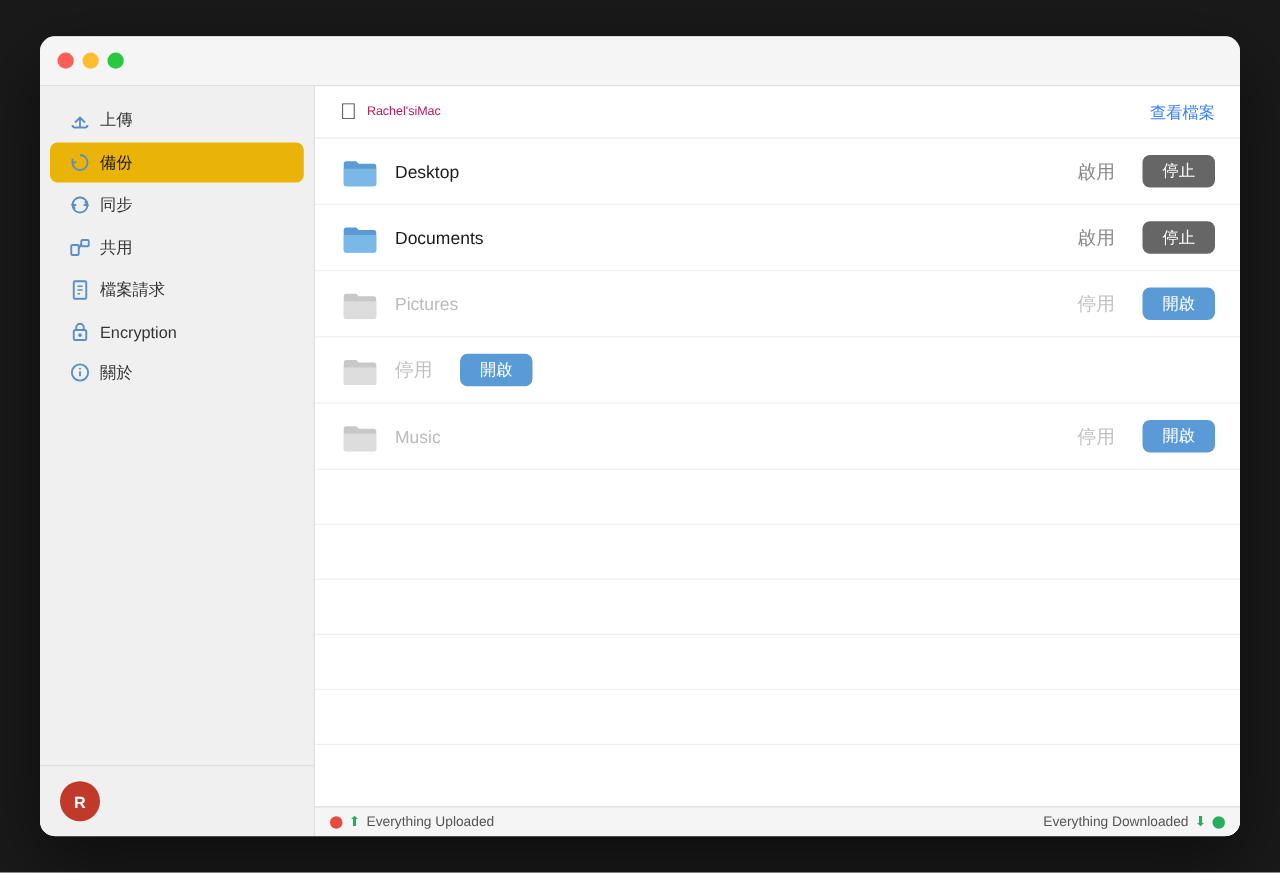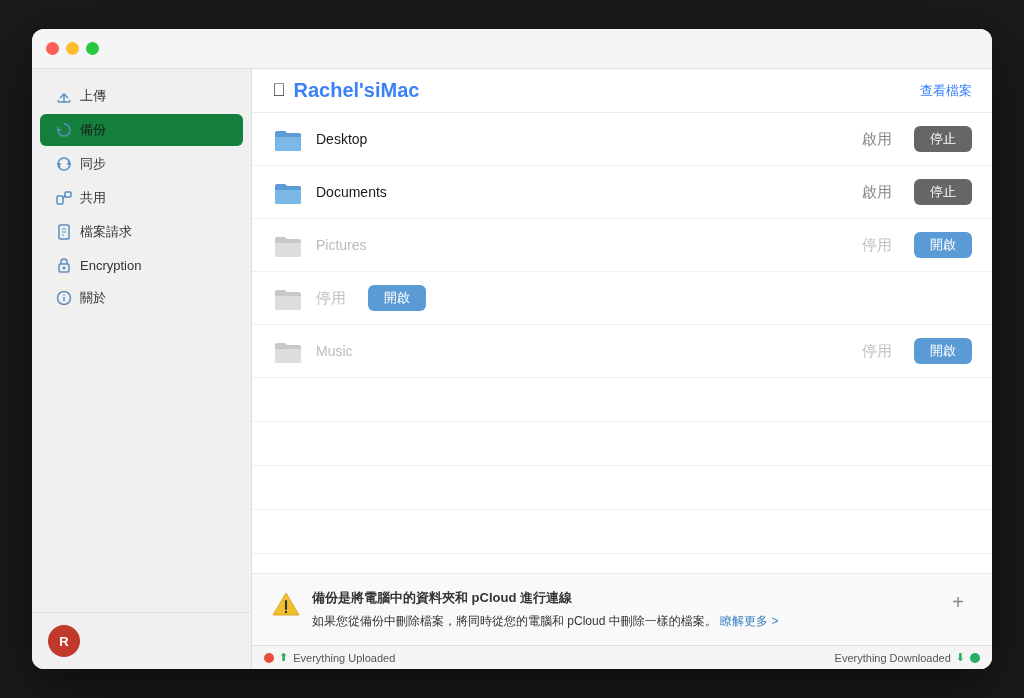--- a/index.html
+++ b/index.html
@@ -62,21 +62,21 @@
       align-items: center;
       gap: 8px;
       padding: 7px 16px;
       cursor: pointer;
       border-radius: 6px;
       margin: 1px 8px;
       color: #333;
       font-size: 13px;
     }
     .sidebar-item.active {
-      background: #15803d;
+      background: #eab308;
       color: #1a1a1a;
     }
     .sidebar-icon {
       width: 16px;
       height: 16px;
       flex-shrink: 0;
       display: flex;
       align-items: center;
       justify-content: center;
       color: #5a8fc4;
@@ -133,23 +133,23 @@
     .device-title {
       display: flex;
       align-items: center;
       gap: 8px;
     }
     .apple-logo {
       font-size: 18px;
       color: #333;
     }
     .device-name {
-      font-size: 20px;
-      font-weight: 700;
-      color: #3b82f6;
+      font-size: 10px;
+      font-weight: 400;
+      color: #be185d;
     }
     .view-files-link {
       font-size: 13px;
       color: #3b82f6;
       cursor: pointer;
       text-decoration: none;
     }
     .file-list {
       flex: 1;
       overflow-y: auto;
@@ -456,37 +456,20 @@
         </div>
 
         <div class="file-row" style="height:44px;border-bottom:1px solid #f0f0f0;"></div>
         <div class="file-row" style="height:44px;border-bottom:1px solid #f0f0f0;"></div>
         <div class="file-row" style="height:44px;border-bottom:1px solid #f0f0f0;"></div>
         <div class="file-row" style="height:44px;border-bottom:1px solid #f0f0f0;"></div>
         <div class="file-row" style="height:44px;border-bottom:1px solid #f0f0f0;"></div>
 
       </div>
 
-      <div class="footer-notice">
-        <div class="warning-icon">
-          <svg width="28" height="28" viewBox="0 0 28 28">
-            <polygon points="14,3 27,25 1,25" fill="#f0c030" stroke="#e0a820" stroke-width="1"></polygon>
-            <line x1="14" y1="11" x2="14" y2="19" stroke="#333" stroke-width="2.2" stroke-linecap="round"></line>
-            <circle cx="14" cy="22" r="1.2" fill="#333"></circle>
-          </svg>
-        </div>
-        <div class="notice-text">
-          <div class="notice-title">備份是將電腦中的資料夾和 pCloud 進行連線</div>
-          <div>
-            <span>如果您從備份中刪除檔案，將同時從您的電腦和 pCloud 中刪除一樣的檔案。</span>
-            <a class="learn-more">瞭解更多 &gt;</a>
-          </div>
-        </div>
-        <div class="add-btn">+</div>
-      </div>
 
       <div class="status-bar">
         <div class="status-left">
           <div class="status-dot-red"></div>
           <span class="status-arrow-up">⬆</span>
           <span>Everything Uploaded</span>
         </div>
         <div class="status-right">
           <span>Everything Downloaded</span>
           <span class="status-arrow-down">⬇</span>

